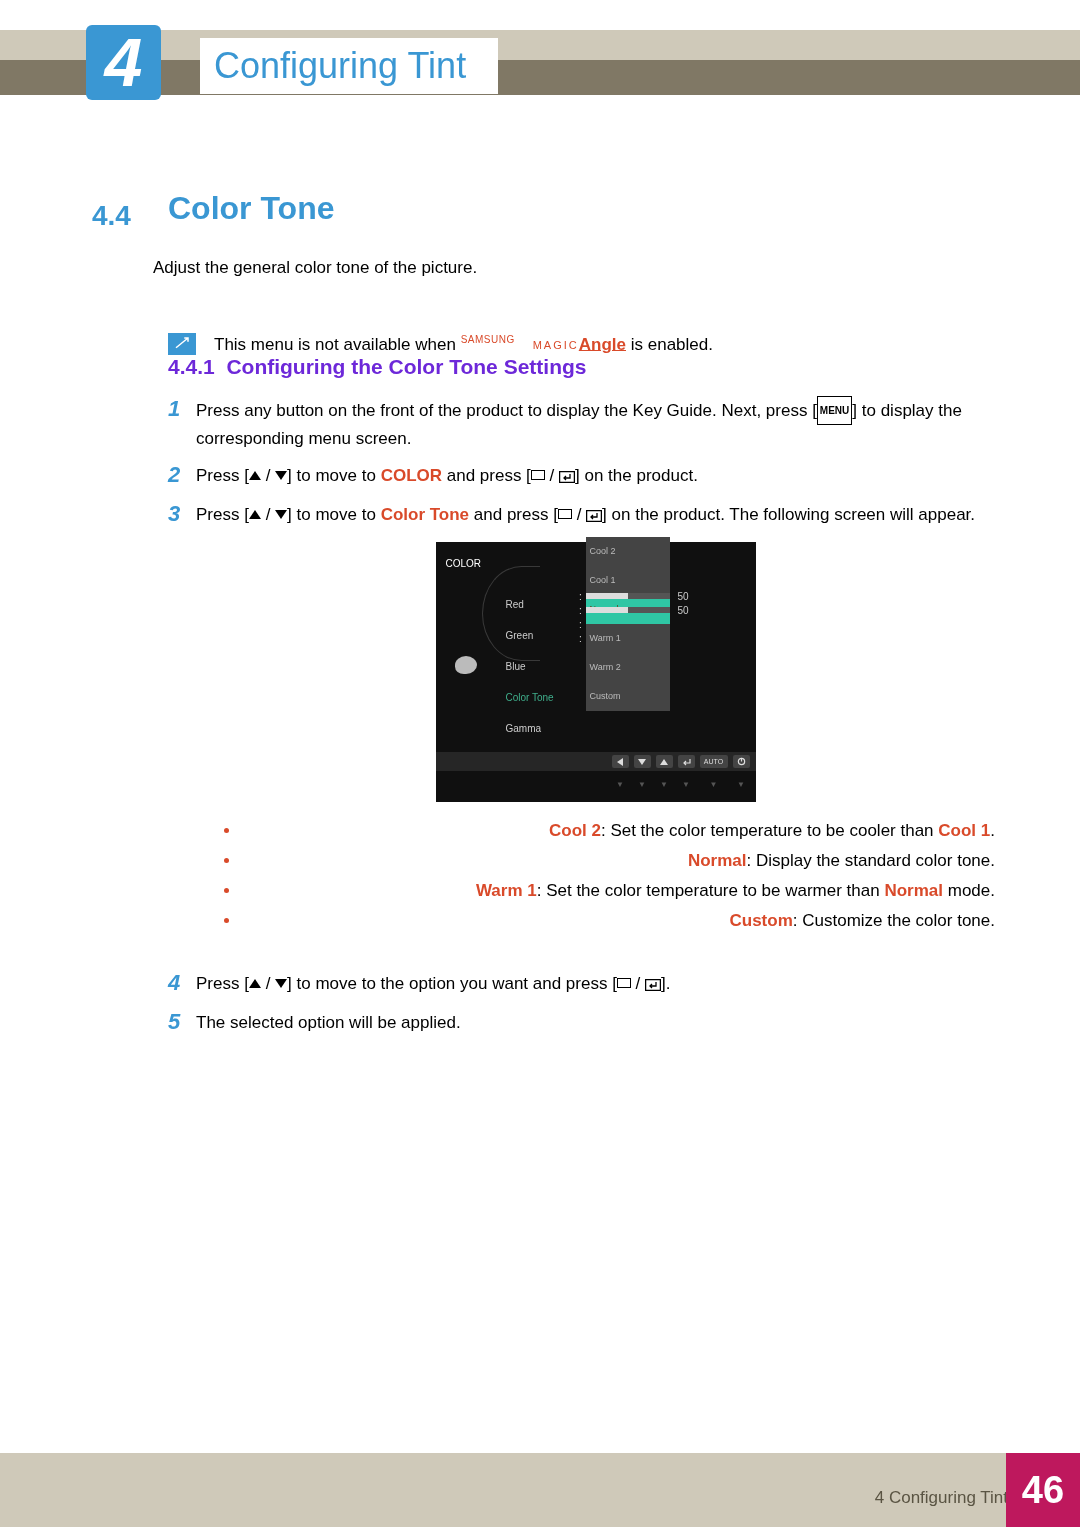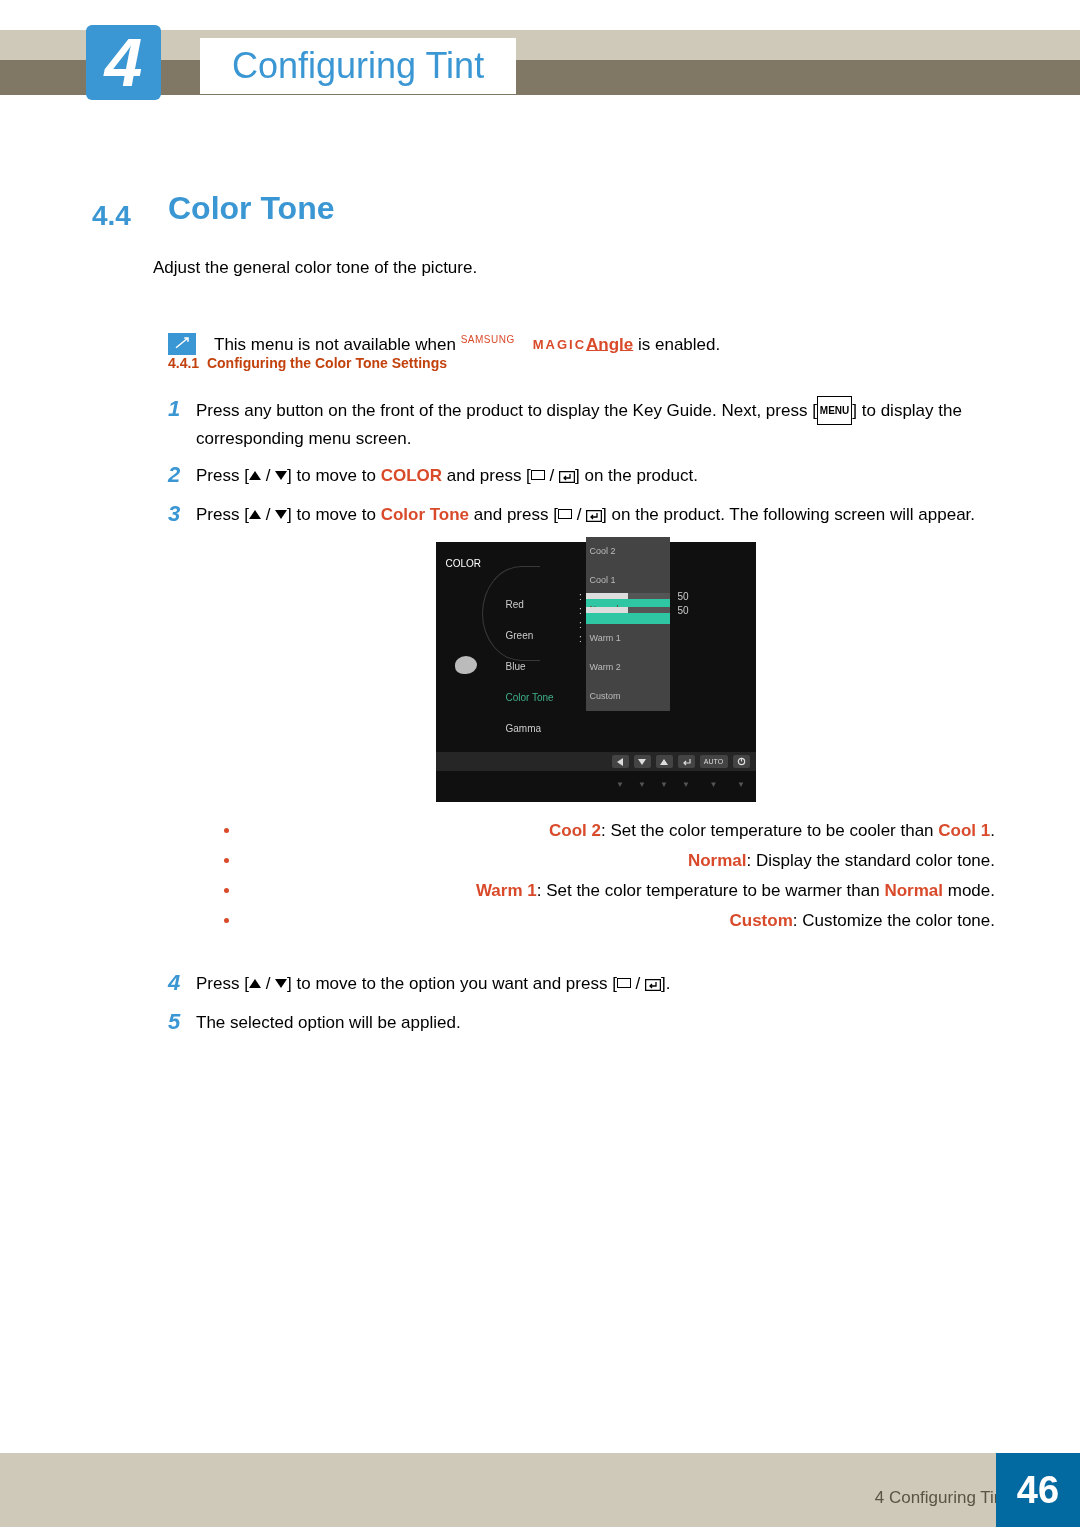--- a/index.html
+++ b/index.html
@@ -39,21 +39,21 @@
     font-style: italic;
     line-height: 75px;
     text-align: center;
   }
   .chapter-title {
     position: absolute;
     top: 38px;
     left: 200px;
     height: 56px;
     background: #fff;
-    padding: 0 32px 0 32px;
+    padding: 0 32px 0 14px;
     color: #3a97d3;
     font-size: 36px;
     line-height: 56px;
   }
   
   .section-number {
     position: absolute;
     top: 200px;
     left: 92px;
     color: #3a97d3;
@@ -84,28 +84,28 @@
   }
   .note-icon {
     width: 28px; height: 22px;
     background: #3a97d3;
     display: flex; align-items: center; justify-content: center;
     margin-right: 18px;
   }
   .note-icon svg { width: 18px; height: 18px; }
   .note-text { font-size: 17px; }
   .samsung-small { font-size: 10px; color: #d94a2a; vertical-align: super; letter-spacing: .5px;}
-  .magic-small { font-size: 13px; color: #d94a2a; letter-spacing: 2px; font-weight: bold; padding-left: 18px;}
+  .magic-small { font-size: 11px; color: #d94a2a; letter-spacing: 2px; font-weight: normal; padding-left: 18px;}
   .angle-underline { color: #d94a2a; font-weight: bold; text-decoration: underline; }
   .subsection-title {
     position: absolute;
     top: 355px;
     left: 168px;
-    color: #c2410c;
-    font-size: 14px;
+    color: #6d28d9;
+    font-size: 21px;
     font-weight: bold;
   }
   
   .steps {
     position: absolute;
     top: 396px;
     left: 168px;
     right: 85px;
   }
   .step {
@@ -237,22 +237,22 @@
   
   .footer-bar {
     position: absolute;
     bottom: 0; left: 0; right: 0;
     height: 74px;
     background: #cfc9b9;
   }
   .page-box {
     position: absolute;
     bottom: 0; right: 0;
-    width: 84px; height: 74px;
-    background: #0369a1;
+    width: 74px; height: 74px;
+    background: #be185d;
     color: #fff;
     font-size: 38px;
     font-weight: bold;
     text-align: center;
     line-height: 74px;
   }
   .footer-text {
     position: absolute;
     bottom: 0; right: 72px;
     height: 66px;

